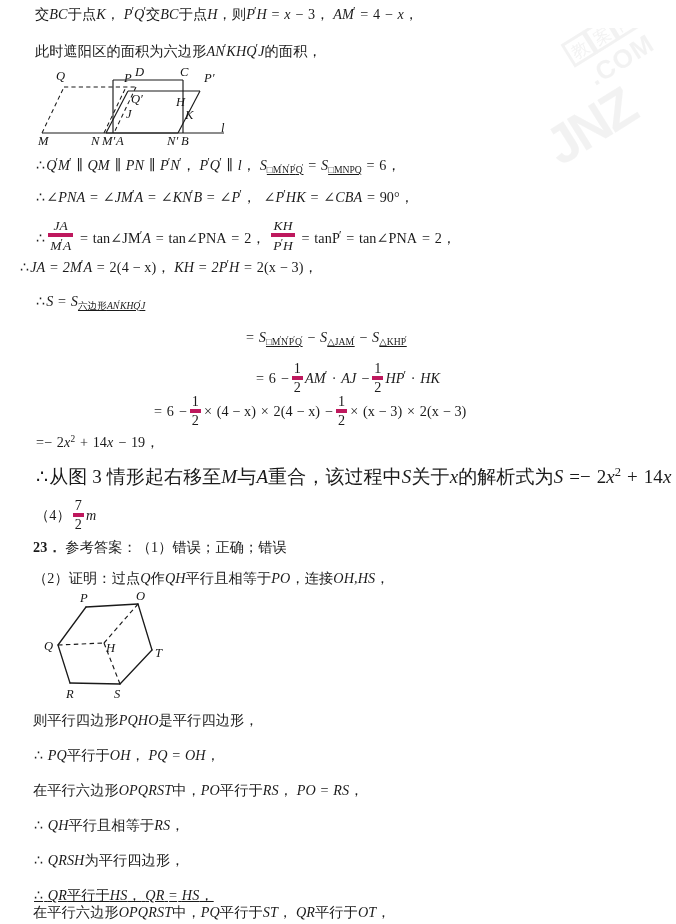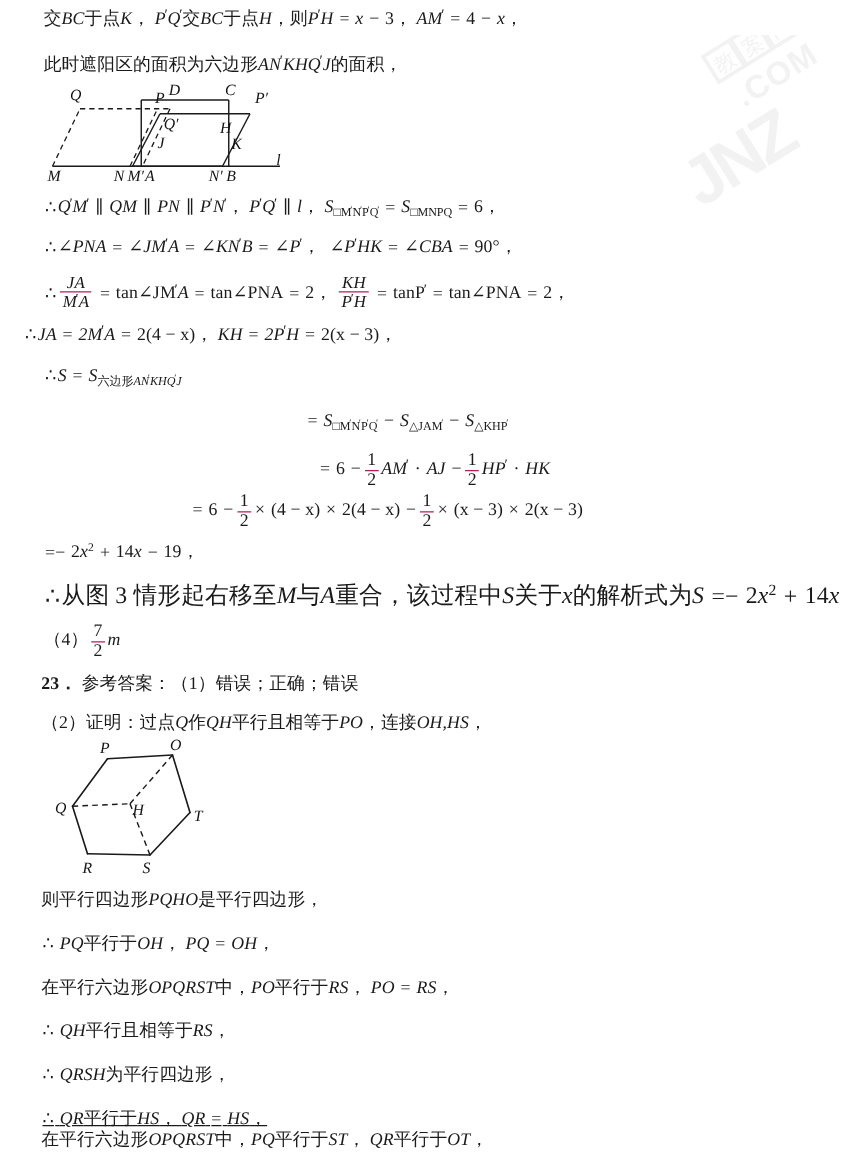--- a/index.html
+++ b/index.html
@@ -45,20 +45,21 @@
     font-style: italic;
     font-family: "Liberation Serif", "DejaVu Serif", serif;
   }
   .mn { font-style: normal; }
   .op { font-style: normal; padding: 0 1px; }
   .sub {
     font-size: 0.68em;
     vertical-align: -0.28em;
     font-style: normal;
     letter-spacing: 0;
+    text-decoration: underline;
   }
   .sub .mi { font-style: italic; }
   .sup {
     font-size: 0.66em;
     vertical-align: 0.52em;
     font-style: normal;
   }
   .prime {
     font-size: 0.82em;
     vertical-align: 0.33em;
@@ -73,21 +74,21 @@
     display: inline-block;
     vertical-align: -0.52em;
     text-align: center;
     font-size: 0.95em;
     line-height: 1.04;
     margin: 0 2px;
   }
   .frac .num { display: block; padding: 0 2px; }
   .frac .den {
     display: block;
-    border-top: 1px solid #be185d;
+    border-top: 4px solid #be185d;
     padding: 0 2px;
   }
   .frac.tall { vertical-align: -0.62em; font-size: 1.0em; }
 
   
   .qnum { font-weight: bold; font-style: normal; }
 
   
   .figure { position: absolute; }
   .figure svg { display: block; }

